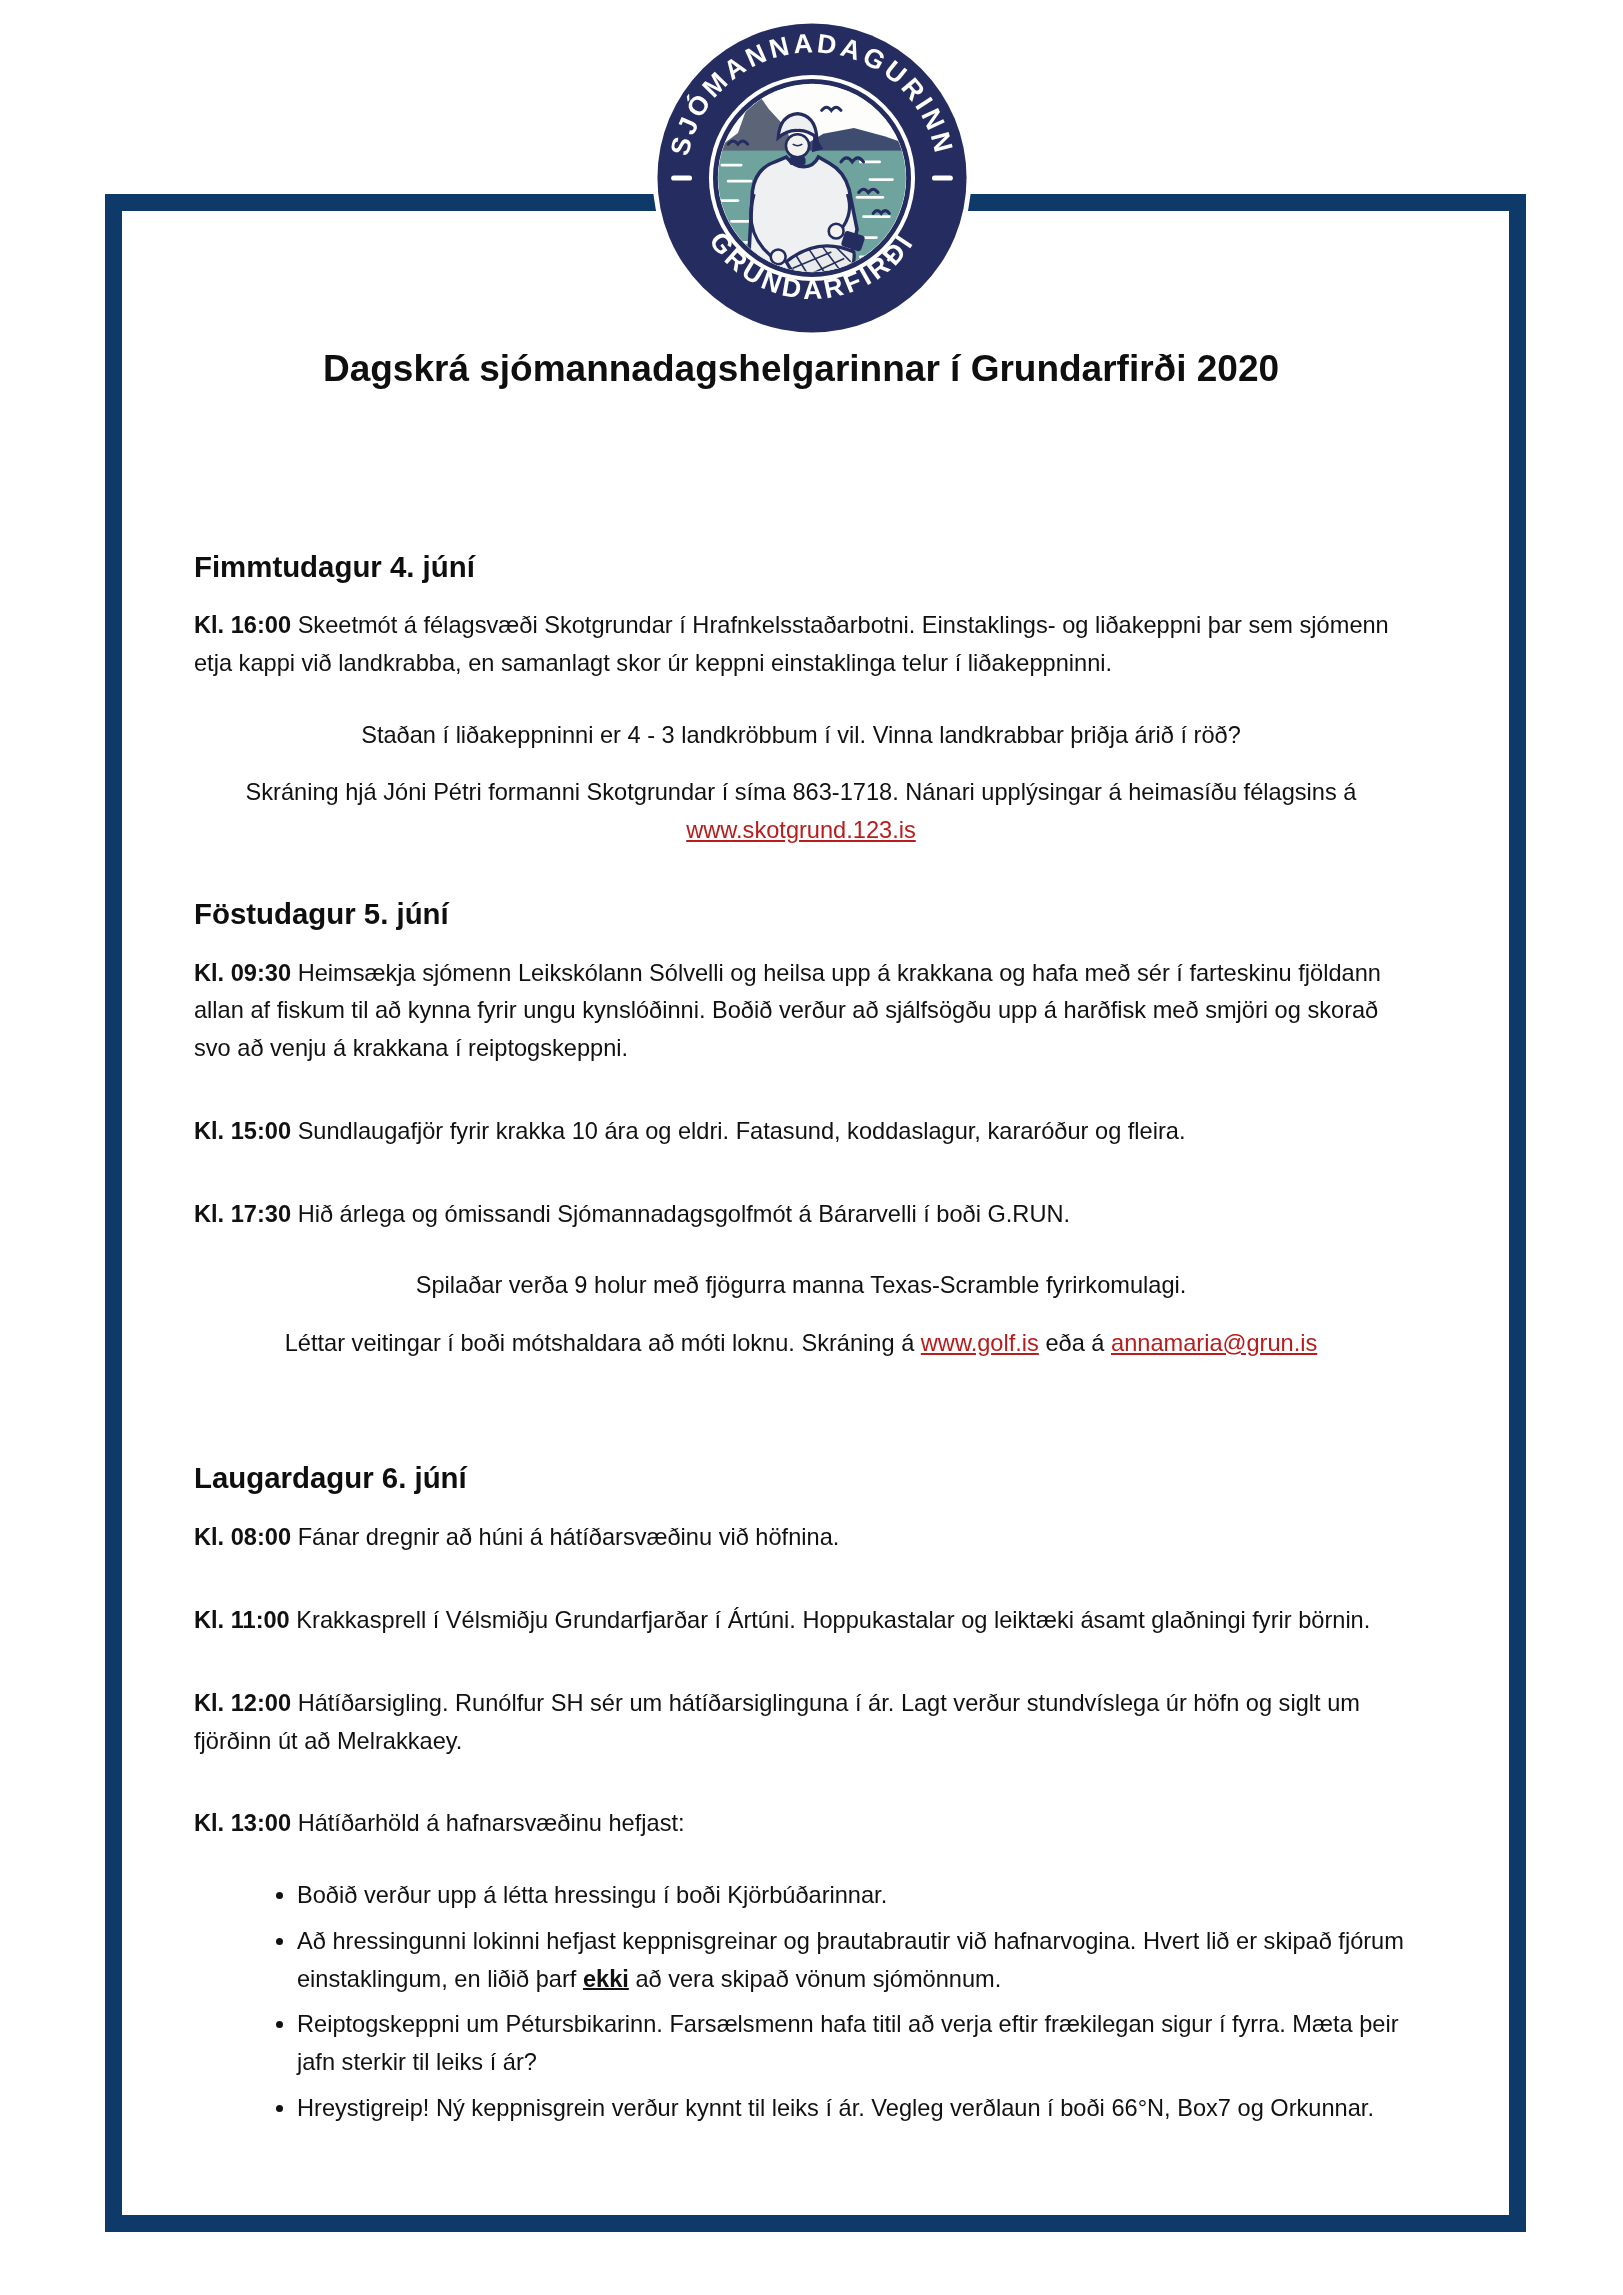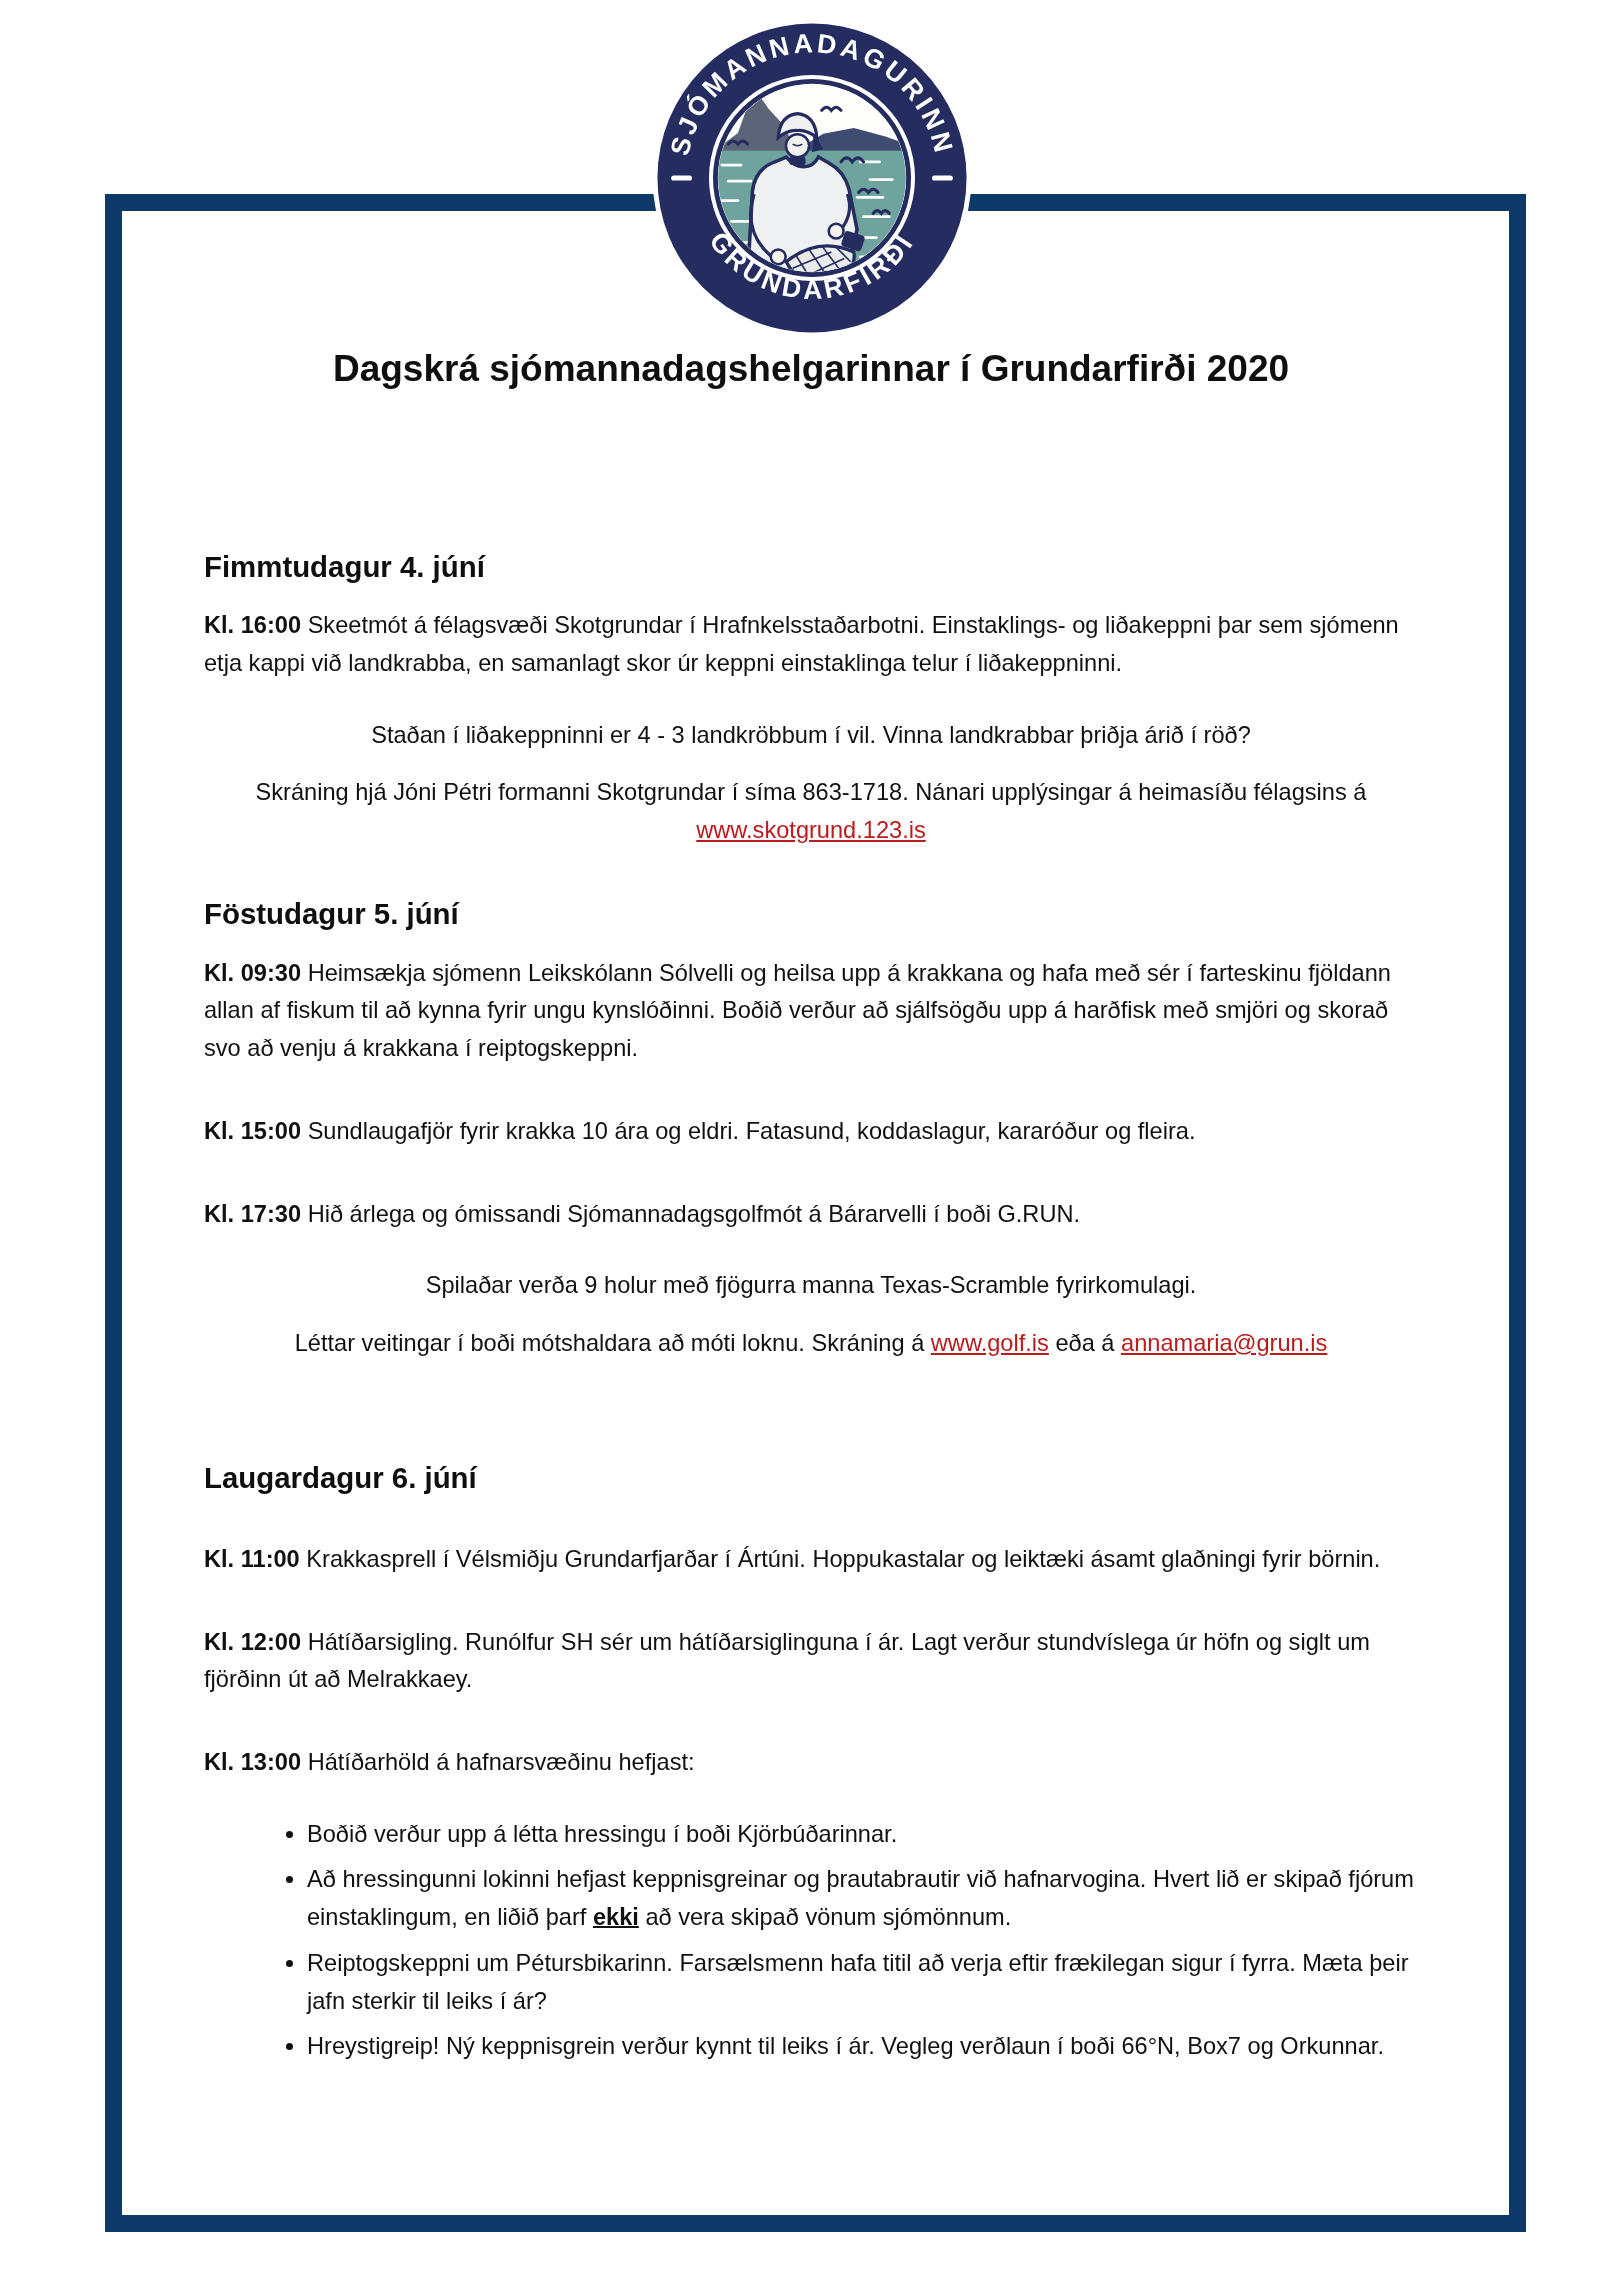--- a/index.html
+++ b/index.html
@@ -25,21 +25,21 @@
     position: absolute;
     top: 17px;
     left: 50%;
     transform: translateX(-50%);
     width: 322px;
     height: 322px;
     z-index: 3;
   }
   .content {
     position: absolute;
-    left: 204px;
+    left: 194px;
     top: 0;
     width: 1214px;
     z-index: 2;
     font-size: 23.6px;
     line-height: 1.6;
   }
   .doc-title {
     margin: 348px 0 0 0;
     font-size: 37px;
     line-height: 1.15;
@@ -205,20 +205,24 @@
       <p class="note">
         <span>Léttar veitingar í boði mótshaldara að móti loknu. Skráning á</span>
         <a class="link">www.golf.is</a>
         <span>eða á</span>
         <a class="link">annamaria@grun.is</a>
       </p>
     </section>
 
     <section class="day day-3">
       <h2 class="day-heading">Laugardagur 6. júní</h2>
+      <p class="event">
+        <strong class="time">Kl. 08:00</strong>
+        <span>Fánar dregnir að húni á hátíðarsvæðinu við höfnina.</span>
+      </p>
       <p class="event gap">
         <strong class="time">Kl. 11:00</strong>
         <span>Krakkasprell í Vélsmiðju Grundarfjarðar í Ártúni. Hoppukastalar og leiktæki ásamt glaðningi fyrir börnin.</span>
       </p>
       <p class="event gap">
         <strong class="time">Kl. 12:00</strong>
         <span>Hátíðarsigling. Runólfur SH sér um hátíðarsiglinguna í ár. Lagt verður stundvíslega úr höfn og siglt um fjörðinn út að Melrakkaey.</span>
       </p>
       <p class="event gap">
         <strong class="time">Kl. 13:00</strong>

